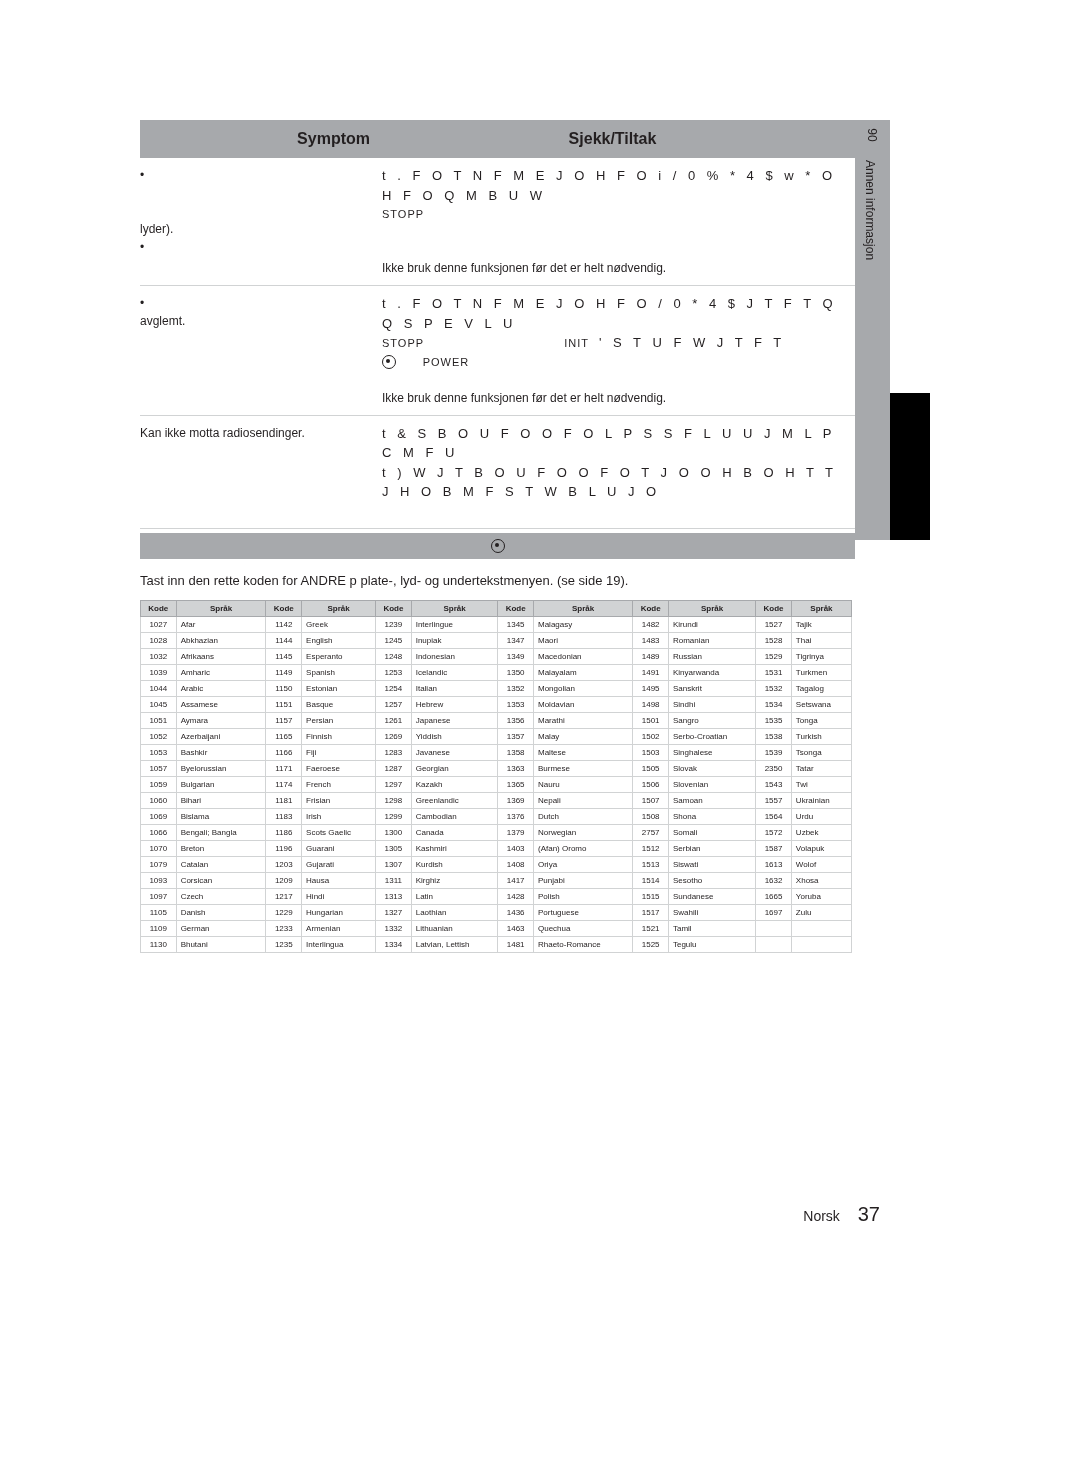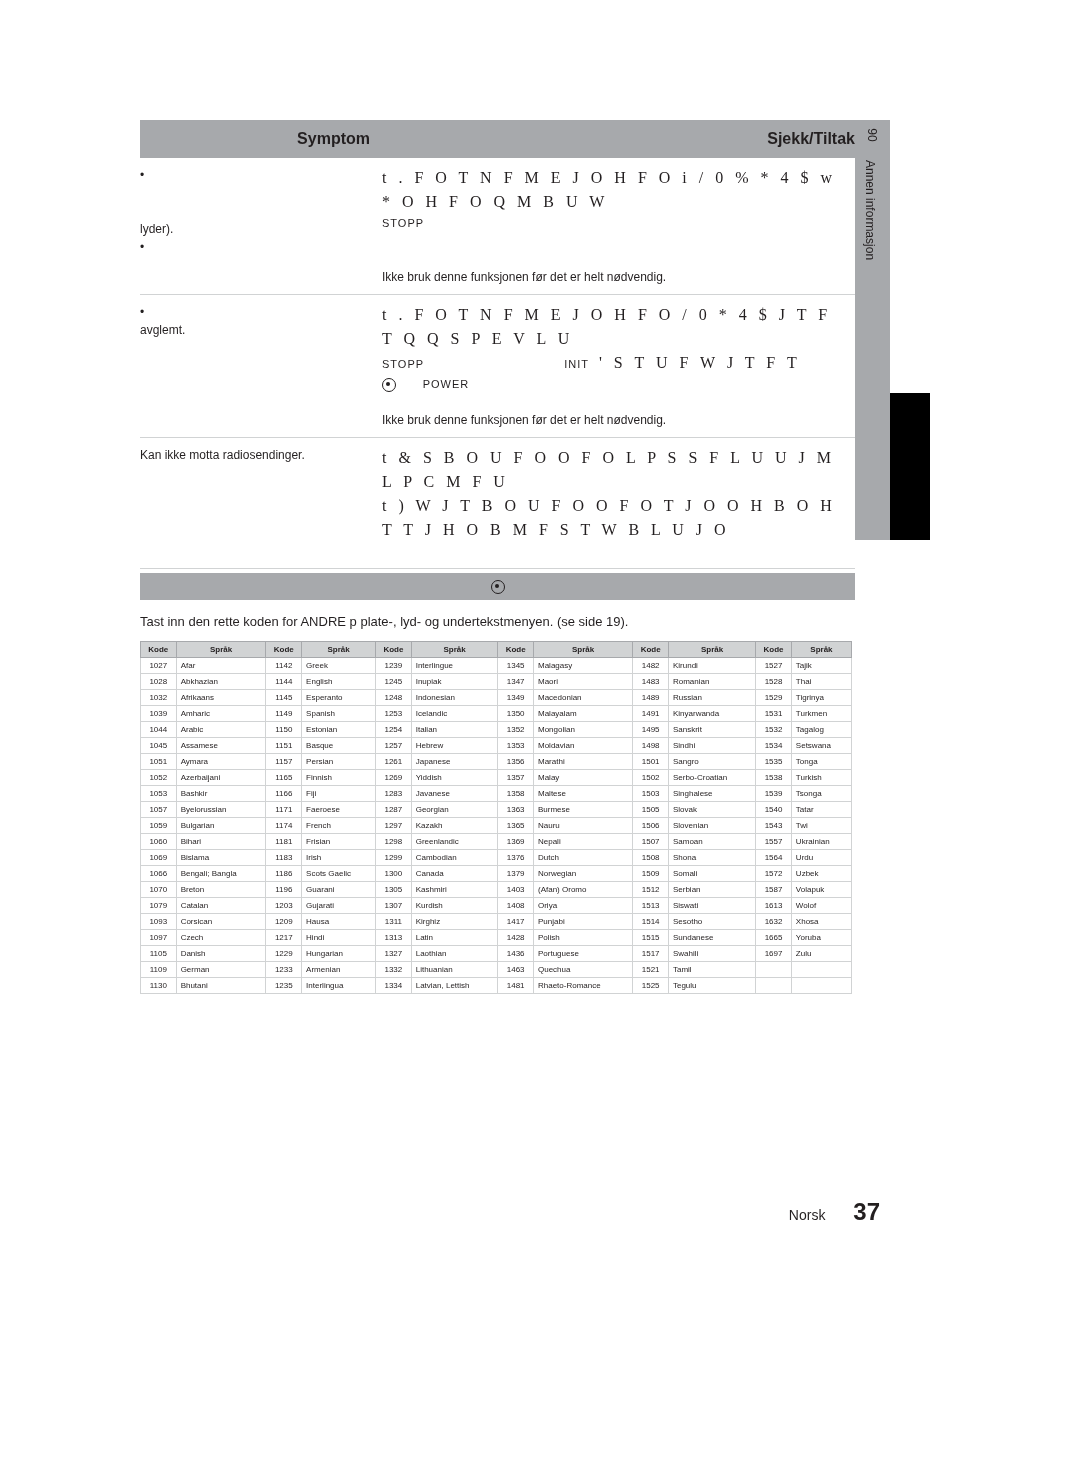--- a/index.html
+++ b/index.html
@@ -4,36 +4,36 @@
 <style>
 html,body{margin:0;padding:0;background:#fff;font-family:Arial,Helvetica,sans-serif;color:#231f20}
 .page{width:1080px;height:1476px;position:relative;margin:0 auto;box-sizing:border-box}
 .content{position:absolute;left:140px;top:120px;width:715px}
 .side-tab{position:absolute;right:190px;top:120px;width:35px;height:420px;background:#a7a9ac}
 .side-tab .num{position:absolute;top:8px;left:0;width:35px;text-align:center;font-size:12px;color:#231f20;transform:rotate(-90deg);transform-origin:center}
 .side-tab .label{position:absolute;top:40px;left:8px;writing-mode:vertical-rl;font-size:12px;color:#231f20}
 .black-box{position:absolute;right:150px;top:393px;width:40px;height:147px;background:#000}
 .hdr-row{display:flex;width:100%;background:#a7a9ac}
 .hdr-row .c1{width:230px;text-align:right;font-weight:bold;font-size:16px;padding:10px 0;color:#231f20}
-.hdr-row .c2{flex:1;text-align:right;font-weight:bold;font-size:16px;padding:10px 0;color:#231f20}
+.hdr-row .c2{flex:1;text-align:center;font-weight:bold;font-size:16px;padding:10px 0;color:#231f20}
 .body-row{display:flex;width:100%;border-bottom:1px solid #d1d3d4;font-size:12px}
 .body-row .c1{width:230px;padding:8px 6px 8px 0;line-height:1.5}
 .body-row .c2{flex:1;padding:8px 6px;line-height:1.5}
 .icon-circle{display:inline-block;width:12px;height:12px;border:1px solid #231f20;border-radius:50%;vertical-align:middle;position:relative}
 .icon-circle::after{content:"";position:absolute;left:3px;top:3px;width:4px;height:4px;background:#231f20;border-radius:50%}
 .note-heading{background:#a7a9ac;margin-top:4px;padding:6px 0;text-align:center;font-size:12px}
 .intro{font-size:13px;margin:14px 0 12px 0}
 
 .lang-table{width:712px;border-collapse:collapse;font-size:8px}
 .lang-table th{background:#d1d3d4;font-weight:bold;padding:3px 2px;border:1px solid #a7a9ac;text-align:center}
 .lang-table td{padding:3px 2px;border:1px solid #d1d3d4;text-align:center}
 .lang-table td.lang{text-align:left;padding-left:4px}
 .footer{position:absolute;right:200px;bottom:250px;font-size:14px}
-.footer .pg{font-size:24px;font-weight:bold;margin-left:24px}
-.garble{letter-spacing:4px;font-family:Liberation Serif, serif;font-size:16px}
+.footer .pg{font-size:20px;font-weight:normal;margin-left:14px}
+.garble{letter-spacing:4px;font-family:Liberation Sans, sans-serif;font-size:13px}
 .bullet{display:inline-block;width:14px}
 .small-caps{font-size:11px;letter-spacing:1px}
 </style>
 </head>
 <body>
 
 <div class="page">
   <div class="side-tab">
     <div class="num">06</div>
     <div class="label">Annen informasjon</div>
@@ -240,21 +240,21 @@
             <td>1057</td>
             <td class="lang">Byelorussian</td>
             <td>1171</td>
             <td class="lang">Faeroese</td>
             <td>1287</td>
             <td class="lang">Georgian</td>
             <td>1363</td>
             <td class="lang">Burmese</td>
             <td>1505</td>
             <td class="lang">Slovak</td>
-            <td>1540</td>
+            <td>2350</td>
             <td class="lang">Tatar</td>
           </tr>
           <tr>
             <td>1059</td>
             <td class="lang">Bulgarian</td>
             <td>1174</td>
             <td class="lang">French</td>
             <td>1297</td>
             <td class="lang">Kazakh</td>
             <td>1365</td>
@@ -294,21 +294,21 @@
           </tr>
           <tr>
             <td>1066</td>
             <td class="lang">Bengali; Bangla</td>
             <td>1186</td>
             <td class="lang">Scots Gaelic</td>
             <td>1300</td>
             <td class="lang">Canada</td>
             <td>1379</td>
             <td class="lang">Norwegian</td>
-            <td>1509</td>
+            <td>2757</td>
             <td class="lang">Somali</td>
             <td>1572</td>
             <td class="lang">Uzbek</td>
           </tr>
           <tr>
             <td>1070</td>
             <td class="lang">Breton</td>
             <td>1196</td>
             <td class="lang">Guarani</td>
             <td>1305</td>

